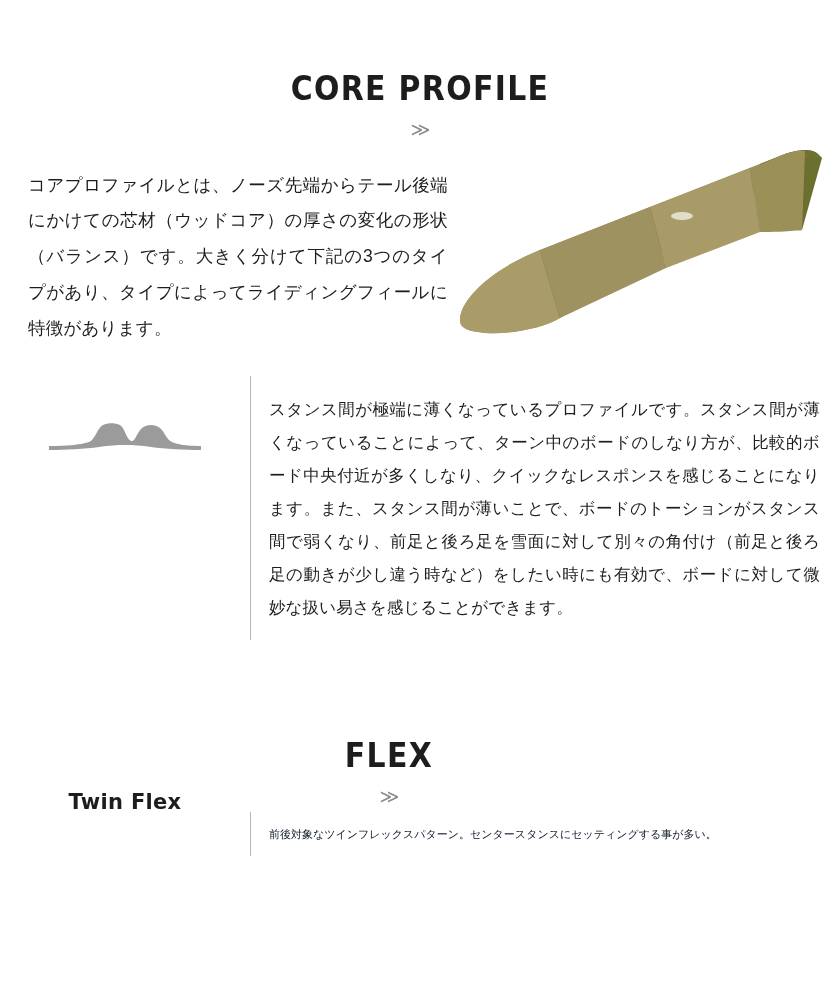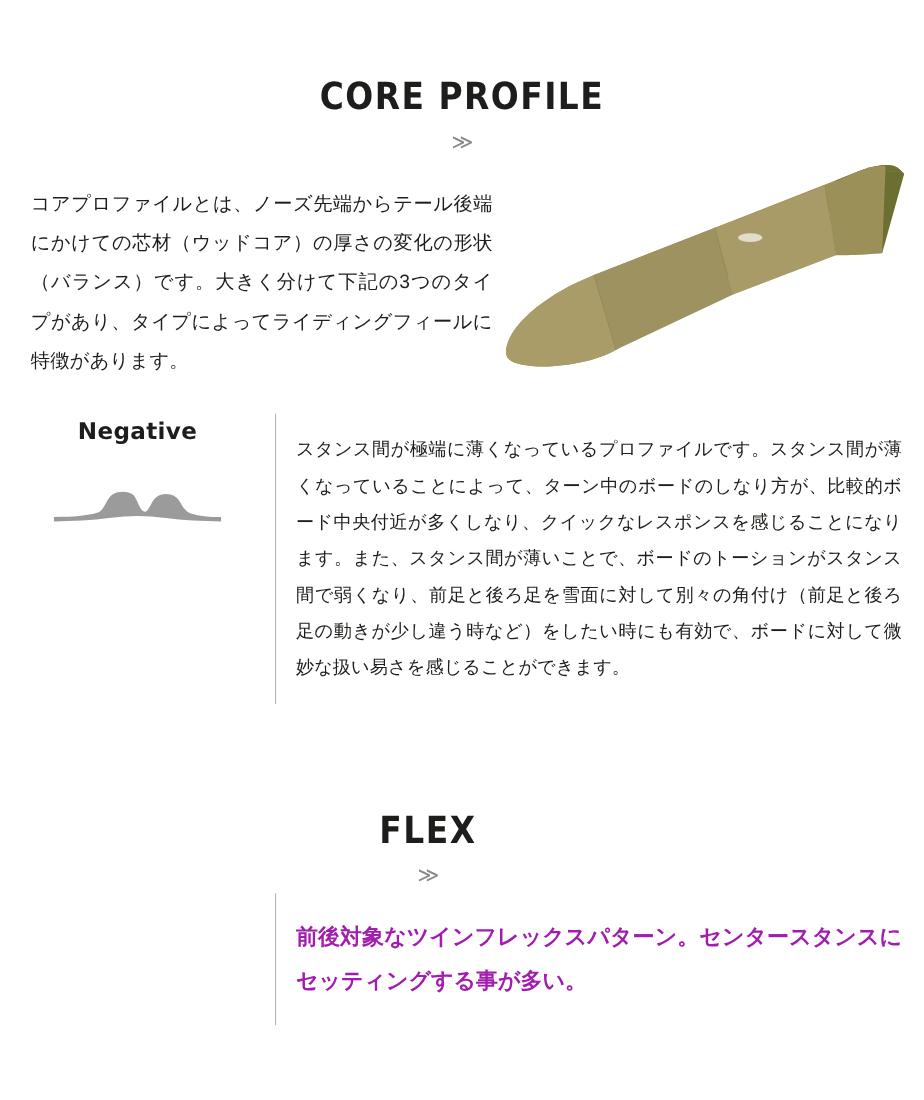--- a/index.html
+++ b/index.html
@@ -140,25 +140,24 @@
   .flex-desc-col {
     position: absolute;
     left: 250px;
     top: 22px;
     width: 570px;
     border-left: 1.5px solid #b5b5b5;
     padding-left: 18px;
     box-sizing: border-box;
   }
   .flex-desc-text {
-    font-size: 20px;
+    font-size: 11px;
     line-height: 2.0;
-    color: #a21caf;
+    color: #0f172a;
     text-align: justify;
-    font-weight: bold;
   }
   .twin-holder {
     margin-top: 16px;
     display: flex;
     justify-content: center;
   }
   .twin-word {
     font-family: "DejaVu Sans", sans-serif;
     font-weight: bold;
     font-size: 40px;
@@ -195,40 +194,40 @@
 
         <path d="M110 110 L 130 178" stroke="#8f8455" stroke-width="1" fill="none" opacity="0.55"></path>
         <path d="M220 67 L 236 128" stroke="#8f8455" stroke-width="1" fill="none" opacity="0.55"></path>
         <path d="M320 29 L 330 92" stroke="#8f8455" stroke-width="1" fill="none" opacity="0.55"></path>
       </svg>
     </div>
   </div>
 
   <div class="profile-block">
     <div class="label-col">
-      <div class="label-title">Negative</div>
       <div class="shape-holder">
         <svg width="160" height="50" viewBox="0 0 160 50">
           <path d="M4 40 C 22 40, 34 39, 44 36 C 50 34, 52 22, 58 19 C 63 16.5, 70 16.5, 75 19 C 80 22, 81 33, 86 35
                    C 90 36.6, 92 26, 97 22 C 102 18, 110 18, 115 22 C 120 26, 121 34, 128 36.5 C 136 39.4, 146 40, 156 40
                    L 156 44 C 140 44, 120 43, 106 41 C 96 39.6, 88 39, 80 39 C 72 39, 64 39.6, 54 41 C 40 43, 20 44, 4 44 Z" fill="#9b9b9b"></path>
         </svg>
       </div>
     </div>
     <div class="desc-col">
       <p class="desc-text">スタンス間が極端に薄くなっているプロファイルです。スタンス間が薄くなっていることによって、ターン中のボードのしなり方が、比較的ボード中央付近が多くしなり、クイックなレスポンスを感じることになります。また、スタンス間が薄いことで、ボードのトーションがスタンス間で弱くなり、前足と後ろ足を雪面に対して別々の角付け（前足と後ろ足の動きが少し違う時など）をしたい時にも有効で、ボードに対して微妙な扱い易さを感じることができます。</p>
     </div>
   </div>
 
   <div class="flex-section">
     <h1 class="section-title">FLEX</h1>
     <div class="chevrons">≫</div>
   </div>
 
   <div class="flex-block">
     <div class="flex-label-col">
+      <div class="label-title">Twin Flex</div>
     </div>
     <div class="flex-desc-col">
       <p class="flex-desc-text">前後対象なツインフレックスパターン。センタースタンスにセッティングする事が多い。</p>
     </div>
   </div>
 
 </div>
 
 </body></html>

